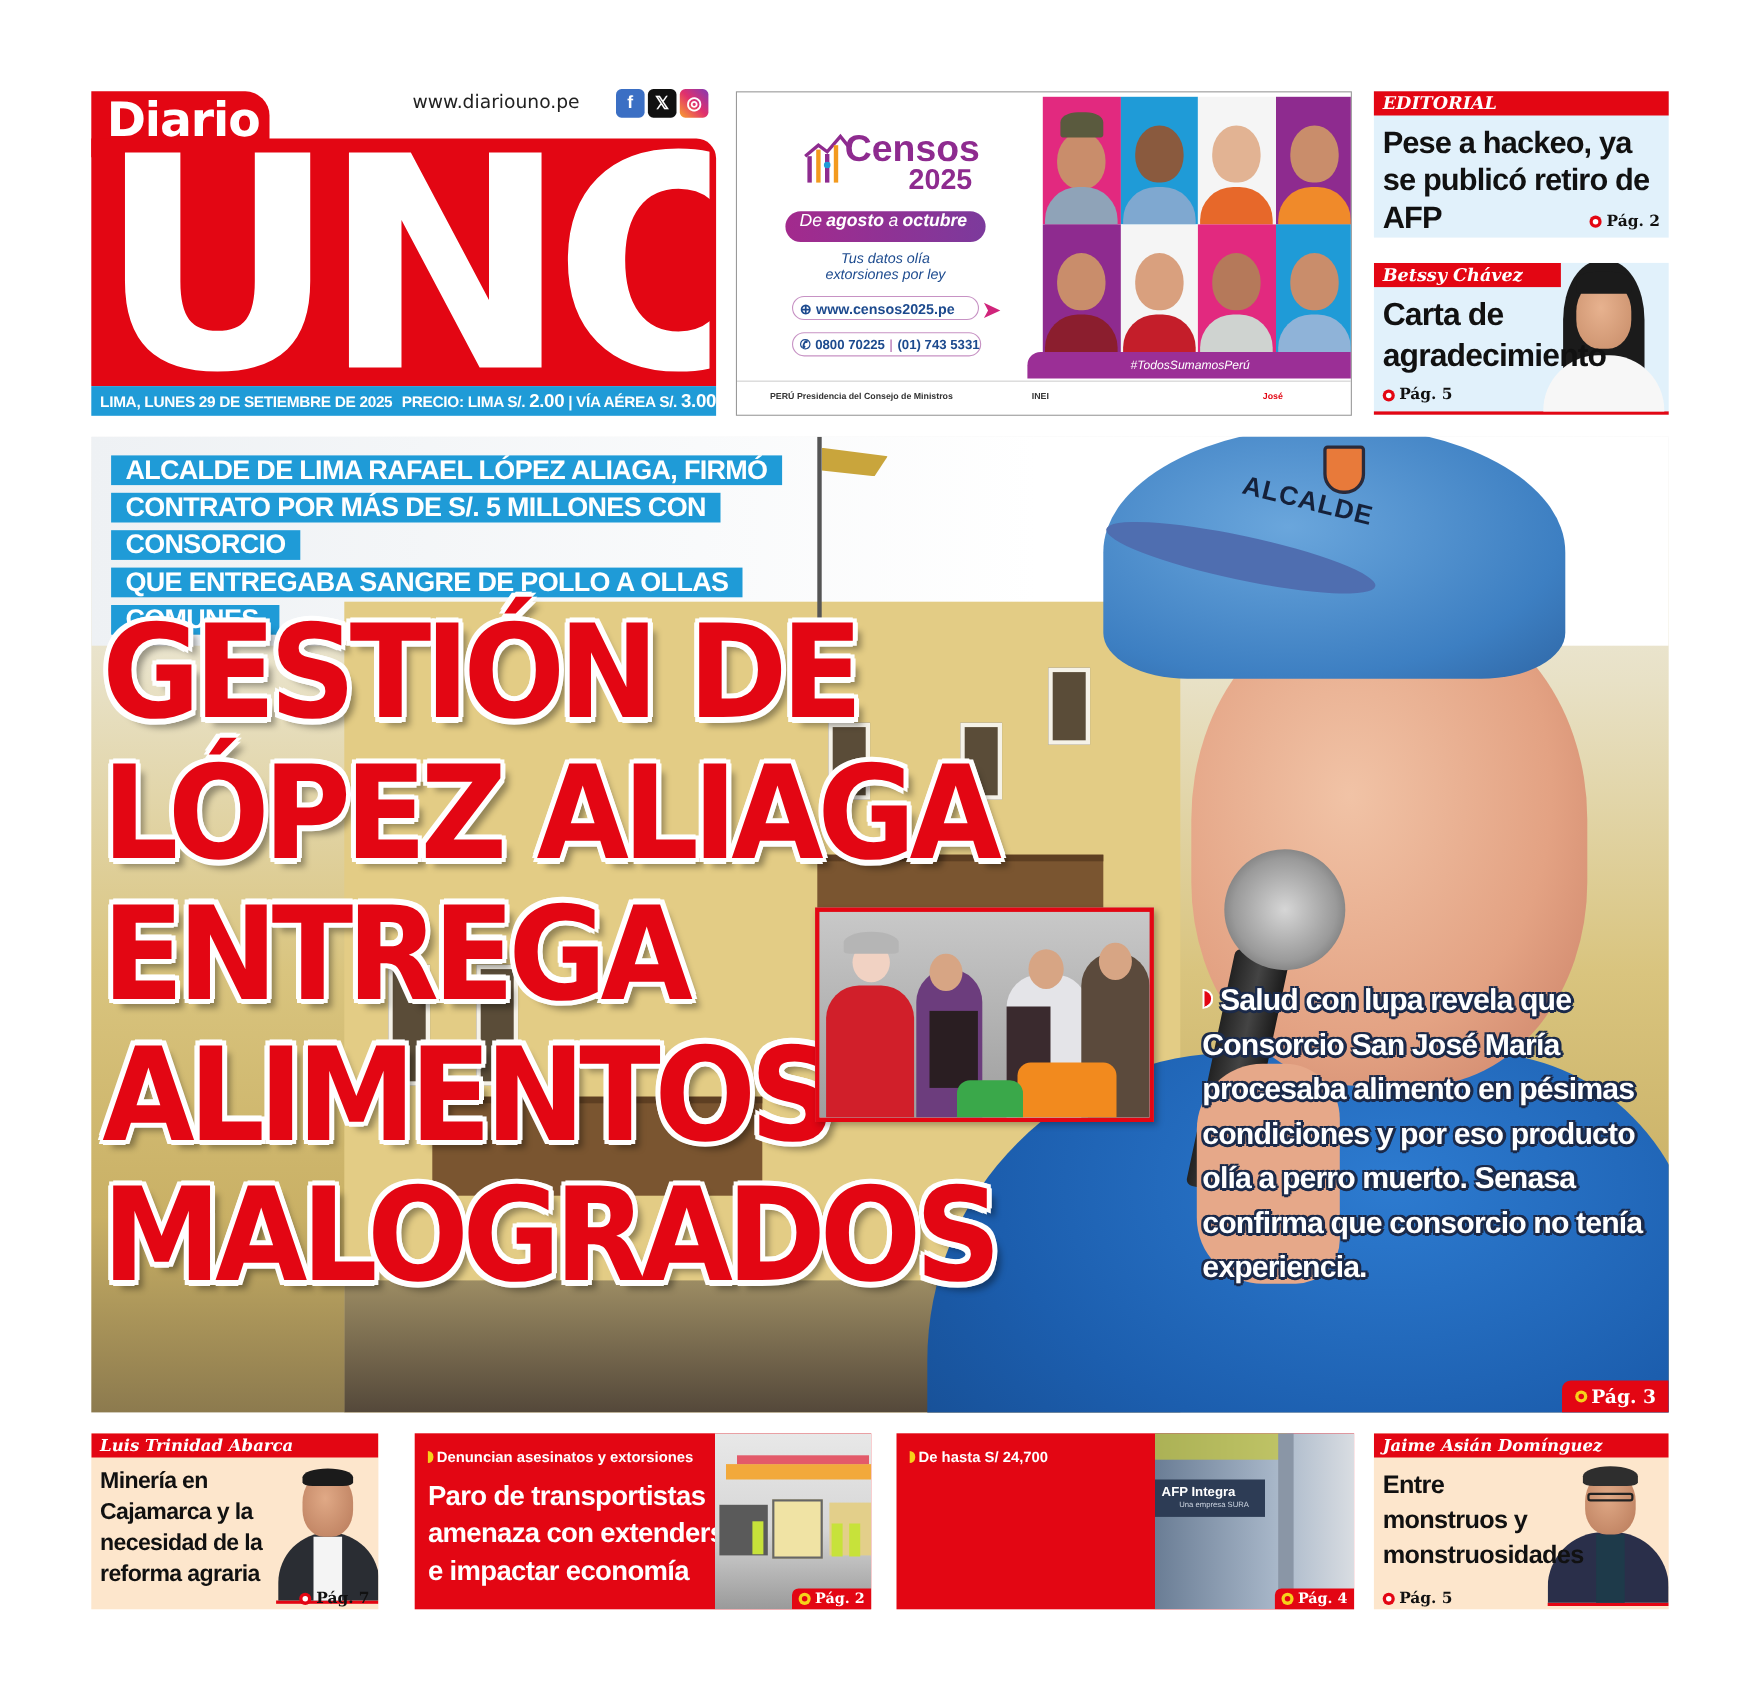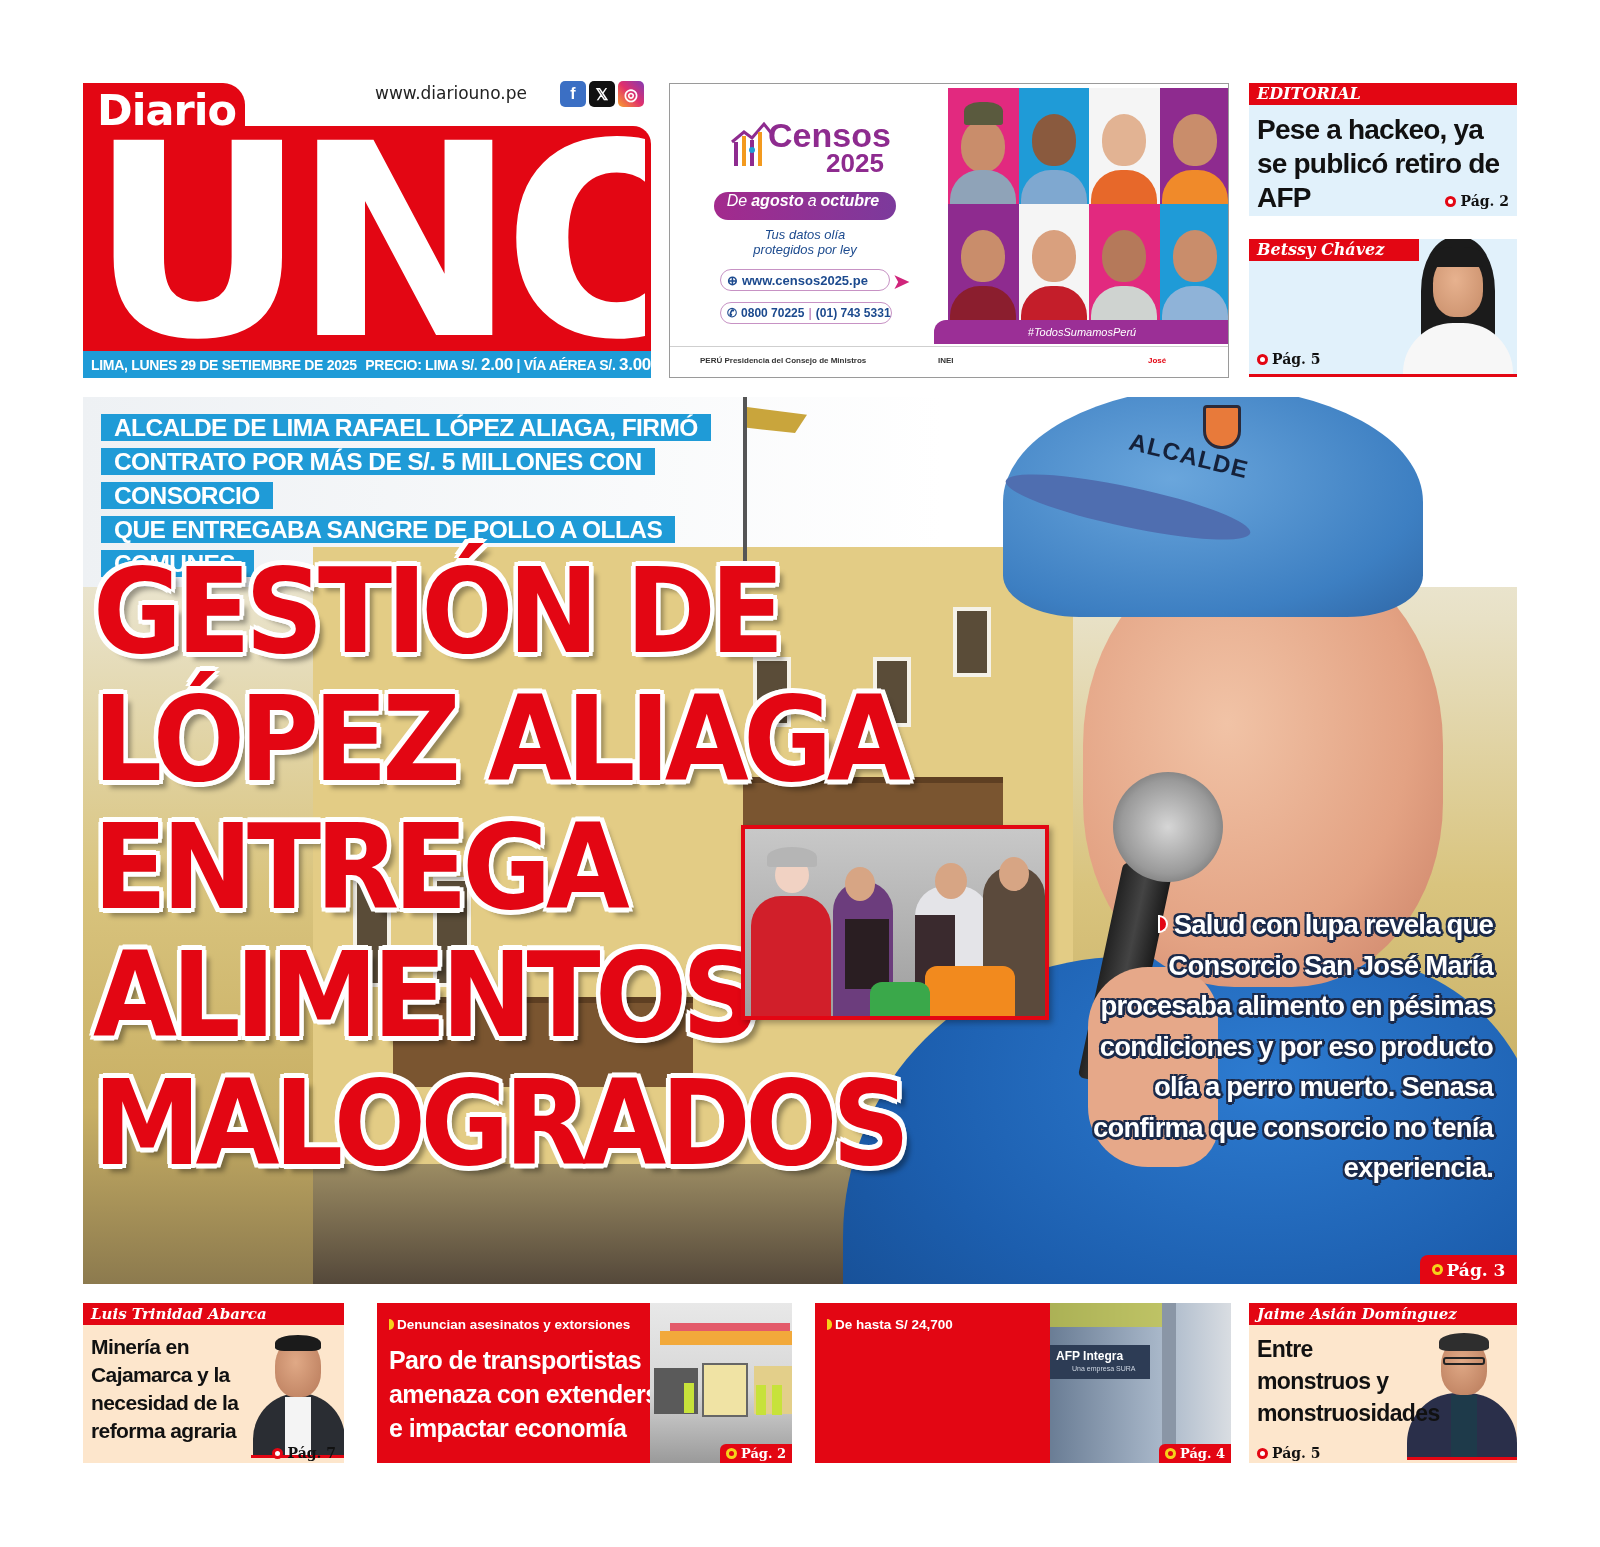--- a/index.html
+++ b/index.html
@@ -81,21 +81,21 @@
   #kicker span { background: #1f9bd7; color: #fff; font-weight: 900; font-size: 24.5px; line-height: 34px; padding: 0 13px; box-decoration-break: clone; -webkit-box-decoration-break: clone; letter-spacing: -0.6px; }
 
   #headline { left: 10px; top: 150px; width: 980px; }
   .hl-line { display: block; color: #e30613; font-family: "DejaVu Sans", sans-serif; font-weight: 900; font-size: 118px; line-height: 128px; letter-spacing: -6px; white-space: nowrap;
     text-shadow: 4px 4px 0 #fff, -4px -4px 0 #fff, 4px -4px 0 #fff, -4px 4px 0 #fff, 0 5px 0 #fff, 5px 0 0 #fff, 0 -5px 0 #fff, -5px 0 0 #fff, 8px 8px 6px rgba(0,0,0,.35); transform: scaleX(0.92); transform-origin: left center; }
 
   #inset { left: 658px; top: 428px; width: 308px; height: 195px; border: 4px solid #e30613; overflow: hidden; background: #b8b8b8; box-shadow: 3px 3px 6px rgba(0,0,0,.3); }
   .inset-person { position: absolute; bottom: 0; border-radius: 30px 30px 0 0; }
   .inset-head { position: absolute; border-radius: 50%; background: #d7a584; }
 
-  #subtext { left: 1010px; top: 508px; width: 400px; text-align: right; color: #fff; font-weight: 900; font-size: 27.5px; line-height: 40.5px; letter-spacing: -0.8px;
+  #subtext { left: 1010px; top: 492px; width: 400px; color: #fff; font-weight: 900; font-size: 27.5px; line-height: 40.5px; letter-spacing: -0.8px;
     text-shadow: 2px 2px 0 #1b2a4a, -2px -2px 0 #1b2a4a, 2px -2px 0 #1b2a4a, -2px 2px 0 #1b2a4a, 0 3px 0 #1b2a4a, 3px 0 0 #1b2a4a; }
   #sub-marker { display: inline-block; width: 10px; height: 18px; background: #e30613; border-radius: 0 10px 10px 0; border: 2px solid #fff; margin-right: 6px; vertical-align: 1px; }
   #hero-pag { left: 1337px; top: 858px; width: 97px; height: 29px; background: #e30613; border-radius: 8px 0 0 0; color: #fff; justify-content: center; font-size: 17px; }
 
   
   .bot { top: 1303px; height: 160px; overflow: hidden; }
   .bot-op { background: #fde6cc; }
   .bot-news { background: #e30613; }
   #b1 { left: 83px; width: 261px; }
   #b2 { left: 377px; width: 415px; }
@@ -154,21 +154,21 @@
       <div id="censos-year" class="abs">2025</div>
     </div>
     <div id="ad-dates" class="abs">
       <span>De</span>
       <b>agosto</b>
       <span>a</span>
       <b>octubre</b>
     </div>
     <div id="ad-protect" class="abs">
       <div>Tus datos olía</div>
-      <div>protegidos por ley</div>
+      <div>extorsiones por ley</div>
     </div>
     <div id="ad-web" class="abs">
       <span>⊕</span>
       <span>www.censos2025.pe</span>
     </div>
     <div id="ad-cursor" class="abs">➤</div>
     <div id="ad-phone" class="abs">
       <span>✆</span>
       <span>0800 70225</span>
       <span style="color:#c792c4">|</span>
@@ -227,20 +227,24 @@
   </div>
 </div>
 
 <div id="betssy" class="abs tease">
   <div class="tag-red" style="width:170px">Betssy Chávez</div>
   <div class="portrait" style="right:0;top:-8px;width:118px;height:146px">
     <div class="p-hair" style="left:22px;top:6px;width:74px;height:120px;border-radius:45% 45% 10% 10%"></div>
     <div class="p-head" style="left:34px;top:24px;width:50px;height:62px;background:radial-gradient(ellipse at 45% 40%,#e7b28f,#c78c68)"></div>
     <div style="position:absolute;left:34px;top:16px;width:50px;height:20px;background:#1b1b1b;border-radius:40% 40% 10% 10%"></div>
     <div class="p-body" style="left:4px;top:92px;width:110px;height:60px;background:#f7f7f7"></div>
+  </div>
+  <div class="abs tease-title cond" style="left:8px;top:28px;font-size:29px;line-height:38px">
+    <div>Carta de</div>
+    <div>agradecimiento</div>
   </div>
   <div class="abs pag" style="left:8px;top:112px">
     <span class="dot"></span>
     <span>Pág. 5</span>
   </div>
 </div>
 
 <div id="hero" class="abs">
   <div id="hero-sky" class="abs"></div>
   <div id="building" class="abs">

